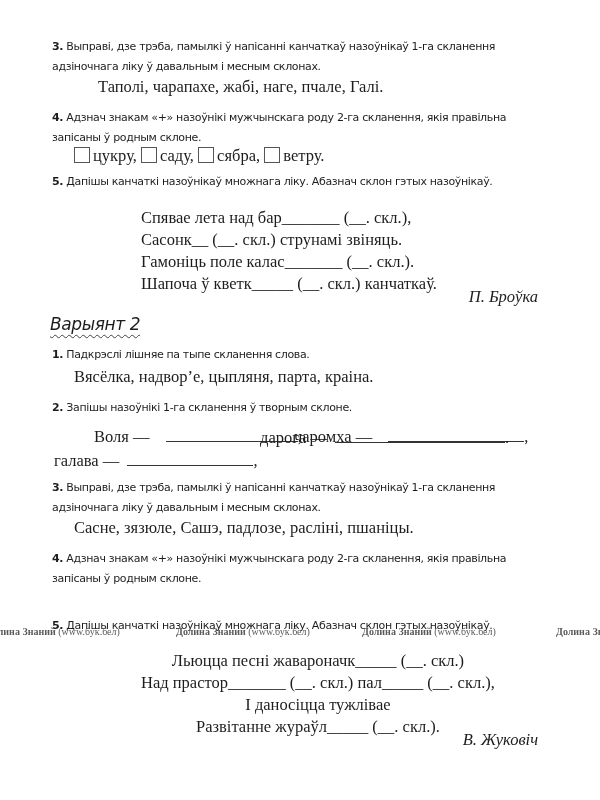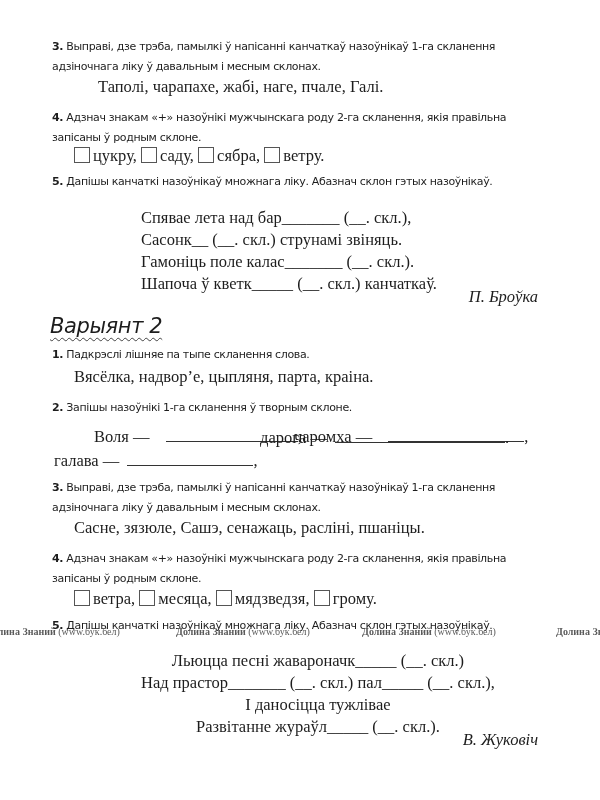--- a/index.html
+++ b/index.html
@@ -9,21 +9,21 @@
     .serif { font-family: "Liberation Serif", serif; font-size: 16.5px; }
     .task { position: absolute; left: 52px; width: 495px; line-height: 20px; }
     .num { font-weight: bold; }
     .line { position: absolute; white-space: nowrap; }
     .ex { position: absolute; left: 74px; white-space: nowrap; }
     .poem { position: absolute; left: 141px; }
     .poem div { height: 22px; line-height: 22px; white-space: nowrap; }
     .author { position: absolute; right: 62px; font-family: "Liberation Serif", serif; font-style: italic; font-size: 16.5px; }
     .box { display: inline-block; width: 14px; height: 14px; border: 1px solid #555; vertical-align: -2px; margin-right: 3px; background: #fff; }
     .blank { display: inline-block; border-bottom: 1px solid #333; height: 12px; vertical-align: baseline; }
-    .variant-title { position: absolute; left: 50px; top: 314px; font-family: "DejaVu Sans", sans-serif; font-style: italic; font-size: 21px; letter-spacing: -0.4px;
+    .variant-title { position: absolute; left: 50px; top: 314px; font-family: "DejaVu Sans", sans-serif; font-style: italic; font-size: 17px; letter-spacing: -0.4px;
       text-decoration: underline wavy #444; text-decoration-thickness: 1px; text-underline-offset: 4px; }
     .watermark { position: absolute; top: 626px; left: 0; width: 600px; height: 16px; font-family: "Liberation Serif", serif; font-size: 10px; color: #5a5a5a; white-space: nowrap; }
     .watermark span { position: absolute; top: 0; }
     .wm-bold { font-weight: bold; }
   </style>
 </head>
 <body>
 
 <div class="page">
 
@@ -82,31 +82,25 @@
   </div>
   <div class="line serif" style="top:428px; left:260px;">
     <span>дарога —</span>
     <span class="blank" style="width:170px; margin-left:4px;"></span><span>.</span>
   </div>
 
   <div class="task sans" style="top:478px;">
     <span class="num">3.</span>
     <span>Выправі, дзе трэба, памылкі ў напісанні канчаткаў назоўнікаў 1-га скланення адзіночнага ліку ў давальным і месным склонах.</span>
   </div>
-  <div class="ex serif" style="top:518px;">Сасне, зязюле, Сашэ, сенажаць, расліні, пшаніцы.</div>
+  <div class="ex serif" style="top:518px;">Сасне, зязюле, Сашэ, падлозе, расліні, пшаніцы.</div>
 
   <div class="task sans" style="top:549px;">
     <span class="num">4.</span>
     <span>Адзнач знакам «+» назоўнікі мужчынскага роду 2-га скланення, якія правільна запісаны ў родным склоне.</span>
-  </div>
-  <div class="ex serif" style="top:589px;">
-    <span><span class="box"></span><span>ветра,</span></span>
-    <span><span class="box"></span><span>месяца,</span></span>
-    <span><span class="box"></span><span>мядзведзя,</span></span>
-    <span><span class="box"></span><span>грому.</span></span>
   </div>
 
   <div class="task sans" style="top:616px;">
     <span class="num">5.</span>
     <span>Дапішы канчаткі назоўнікаў множнага ліку. Абазнач склон гэтых назоўнікаў.</span>
   </div>
 
   <div class="watermark">
     <span style="left:-14px;"><b class="wm-bold">Долина Знаний</b> <span style="position:static">(www.бук.бел)</span></span>
     <span style="left:176px;"><b class="wm-bold">Долина Знаний</b> <span style="position:static">(www.бук.бел)</span></span>

